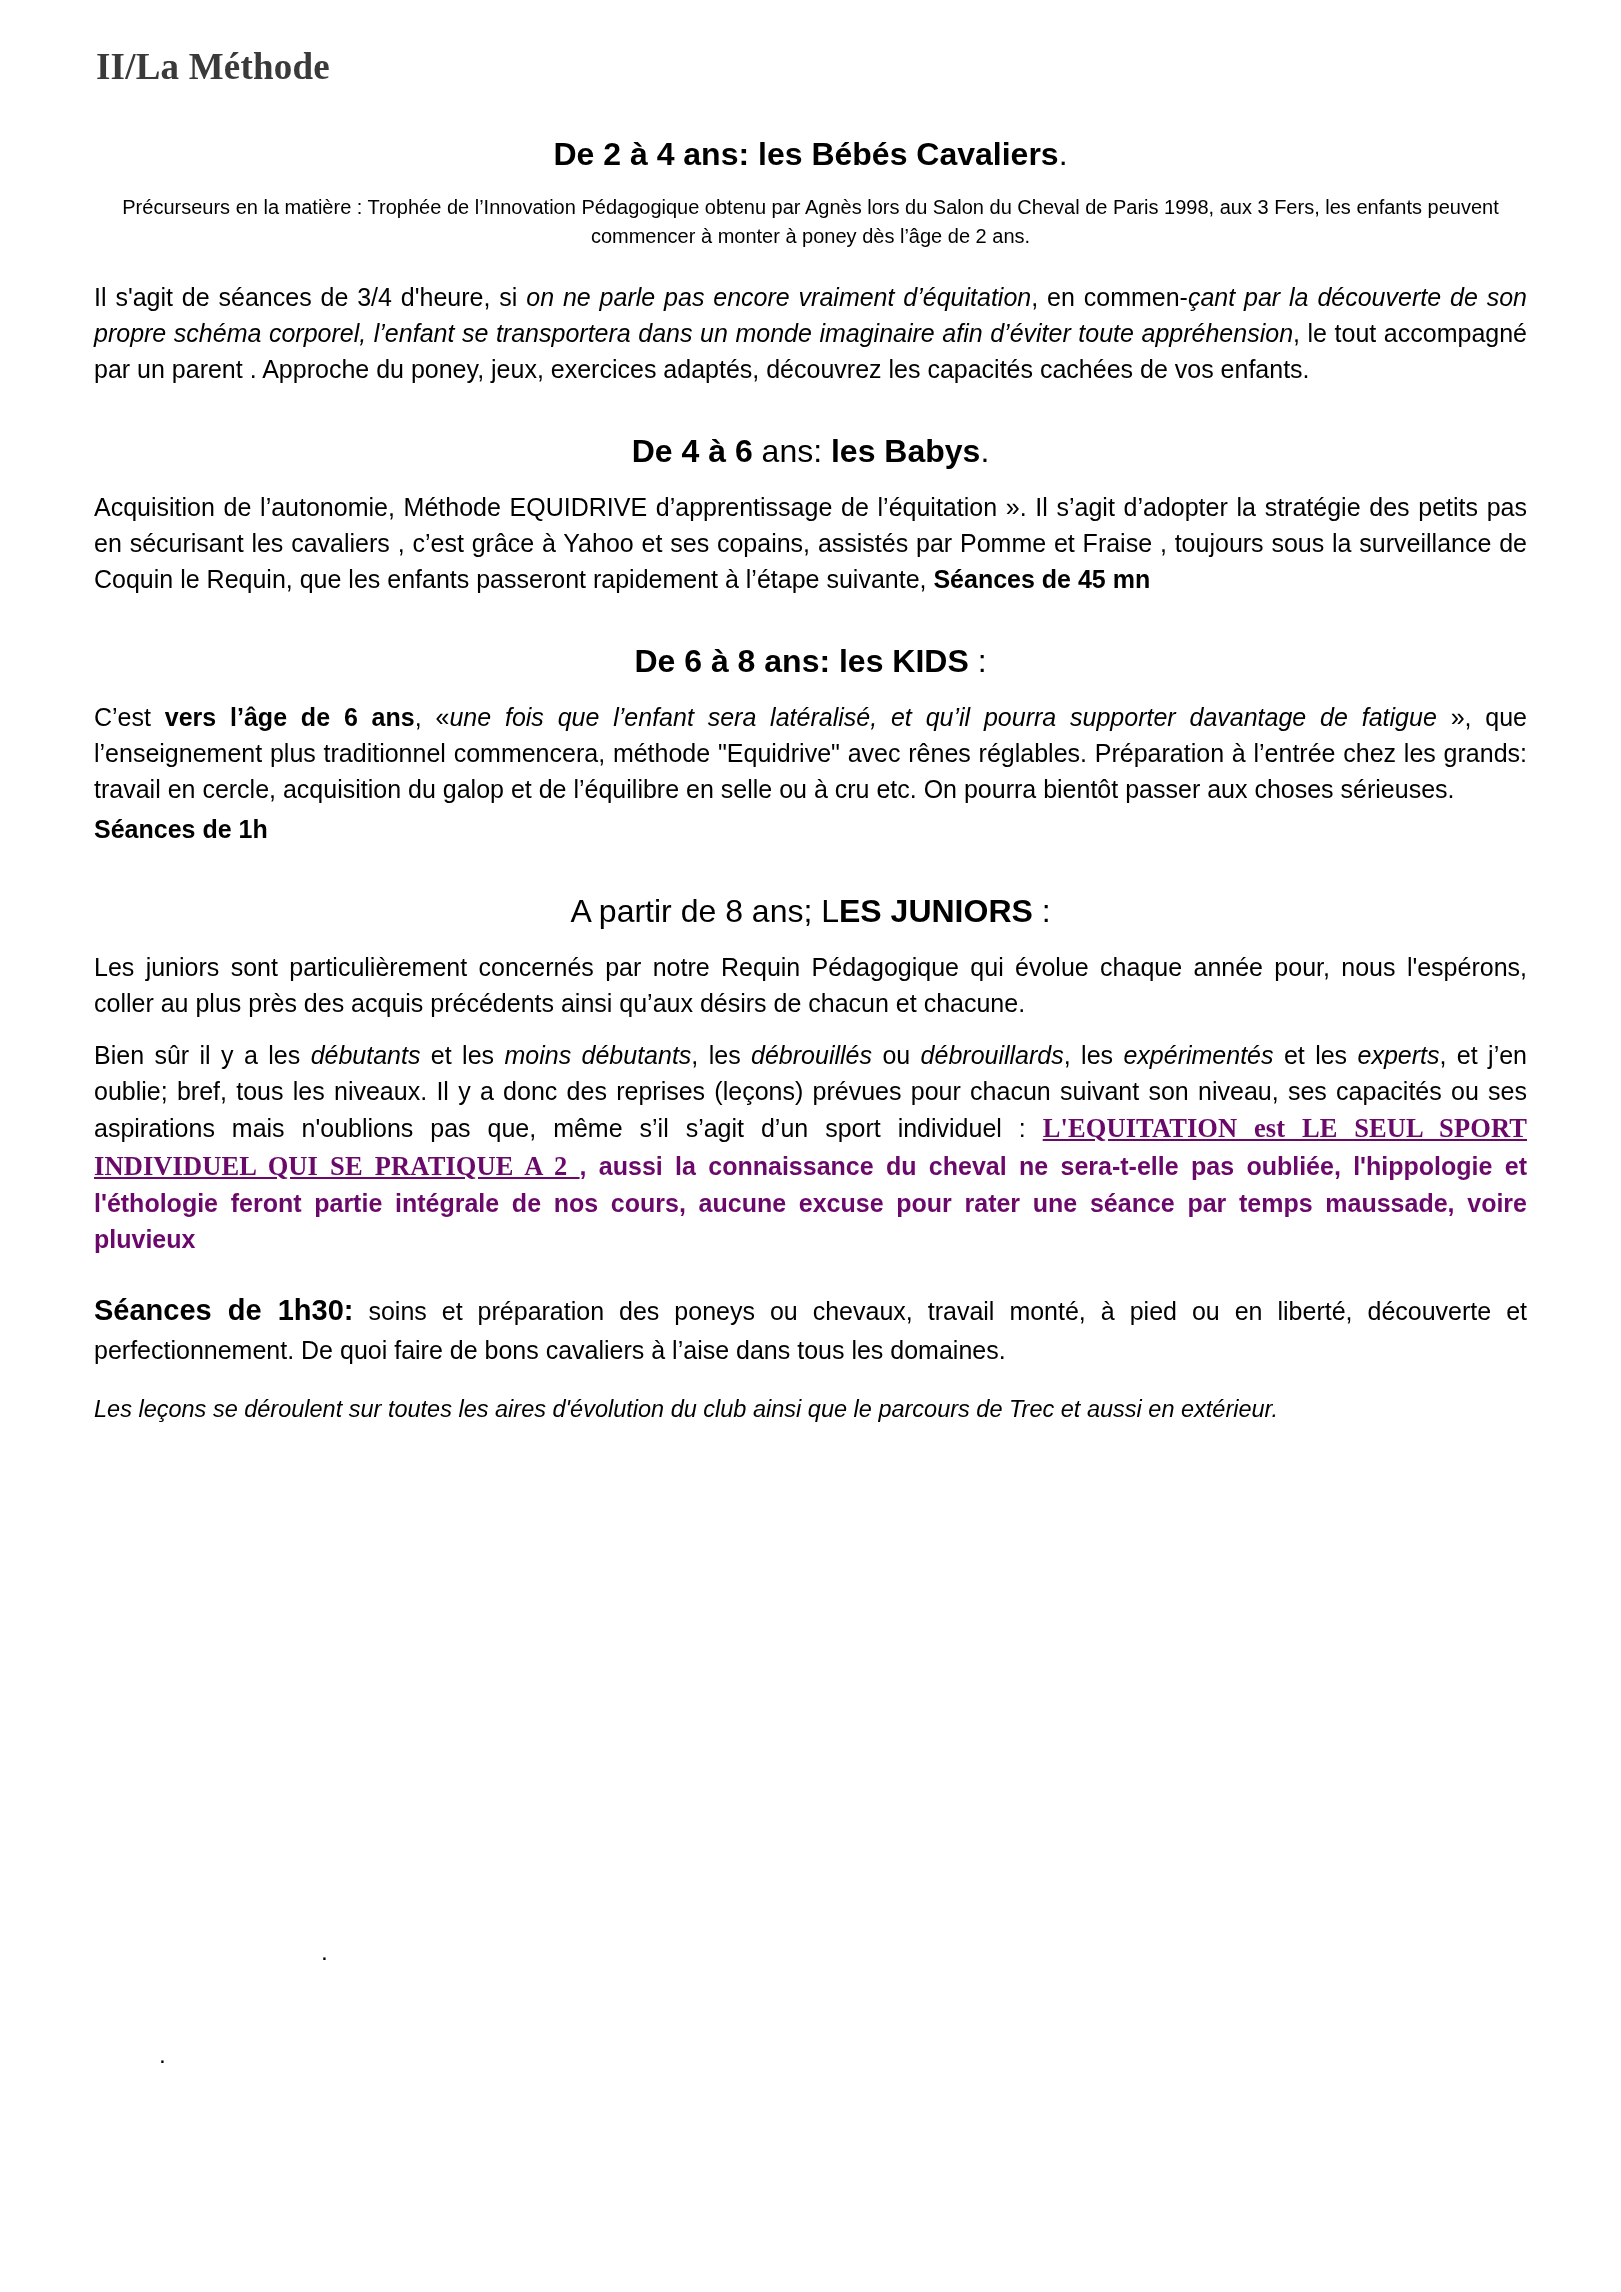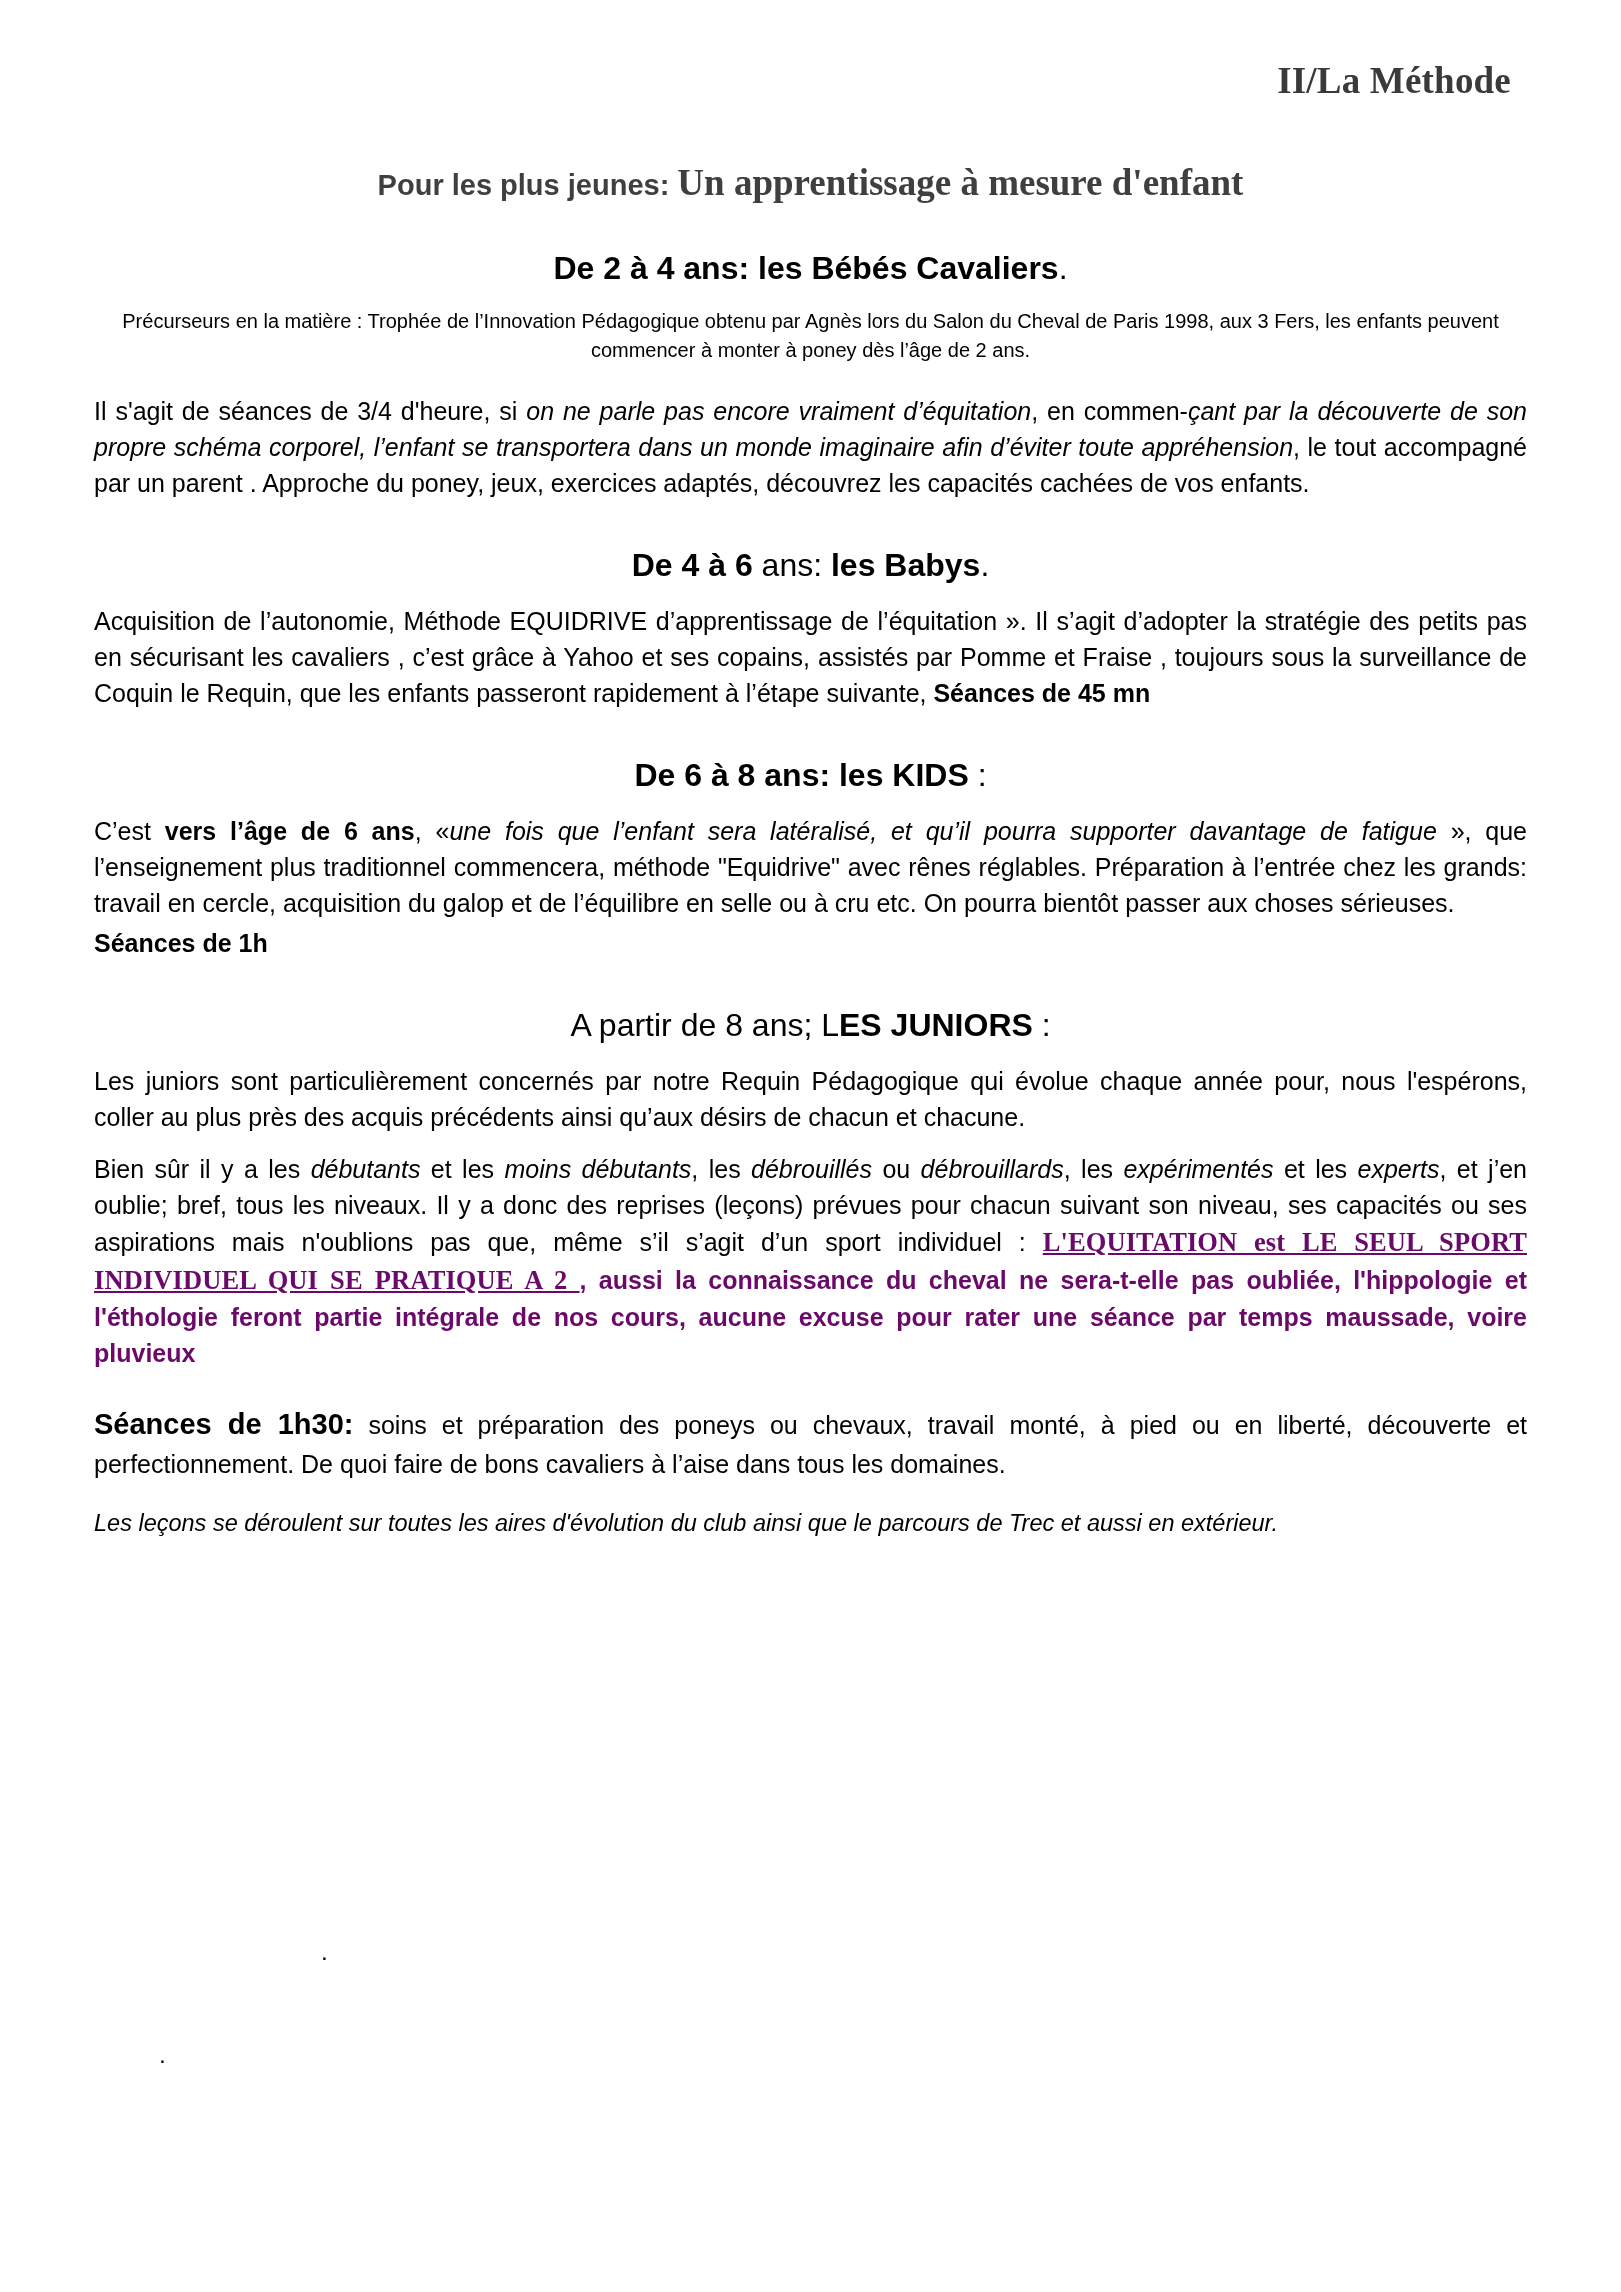--- a/index.html
+++ b/index.html
@@ -26,22 +26,22 @@
     top: 0;
     width: 1433px;
   }
 
   
   .doc-title {
     font-family: "Liberation Serif", serif;
     font-weight: bold;
     font-size: 37px;
     color: #3a3a3a;
-    text-align: right;
-    margin: 16px;
+    text-align: left;
+    margin: 2px;
     padding-top: 43px;
     letter-spacing: 0.2px;
   }
   .doc-subtitle {
     text-align: center;
     margin: 0;
     padding-top: 43px;
     color: #3f3f3f;
     white-space: nowrap;
   }
@@ -134,23 +134,20 @@
   .dot-b { left: 159px; top: 2043px; }
 </style>
 </head>
 <body>
 
 <div class="page">
   <div class="content">
 
     <h1 class="doc-title">II/La Méthode</h1>
 
-    <div class="doc-subtitle">
-      <span class="sub-sans">Pour les plus jeunes: </span><span class="sub-serif">Un apprentissage à mesure d'enfant</span>
-    </div>
 
     <div class="section-head">
       <b>De 2 à 4 ans: les Bébés Cavaliers</b><span class="reg">.</span>
     </div>
 
     <div class="intro-block">Précurseurs en la matière : Trophée de l’Innovation Pédagogique obtenu par Agnès lors du Salon du Cheval de Paris 1998,  aux 3 Fers, les enfants peuvent commencer à monter à poney dès l’âge de 2 ans.</div>
 
     <p class="body"><span>Il s'agit de séances de 3/4 d'heure, si </span><span class="i">on ne parle pas encore vraiment d’équitation</span><span>, en  commen-</span><span class="i">çant par la découverte de son propre schéma corporel, l’enfant se transportera dans un monde imaginaire afin d’éviter toute appréhension</span><span>, le tout accompagné par un parent . Approche du poney, jeux, exercices adaptés, découvrez les capacités cachées de vos enfants.</span></p>
 
     <div class="section-head">

